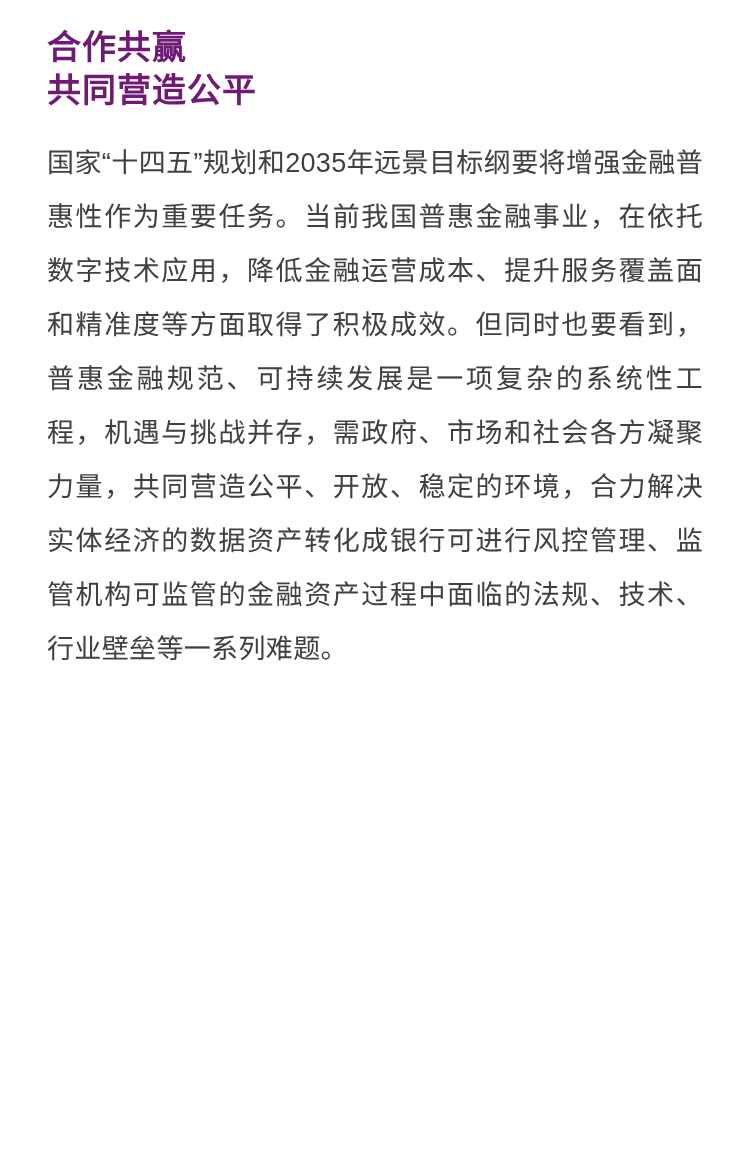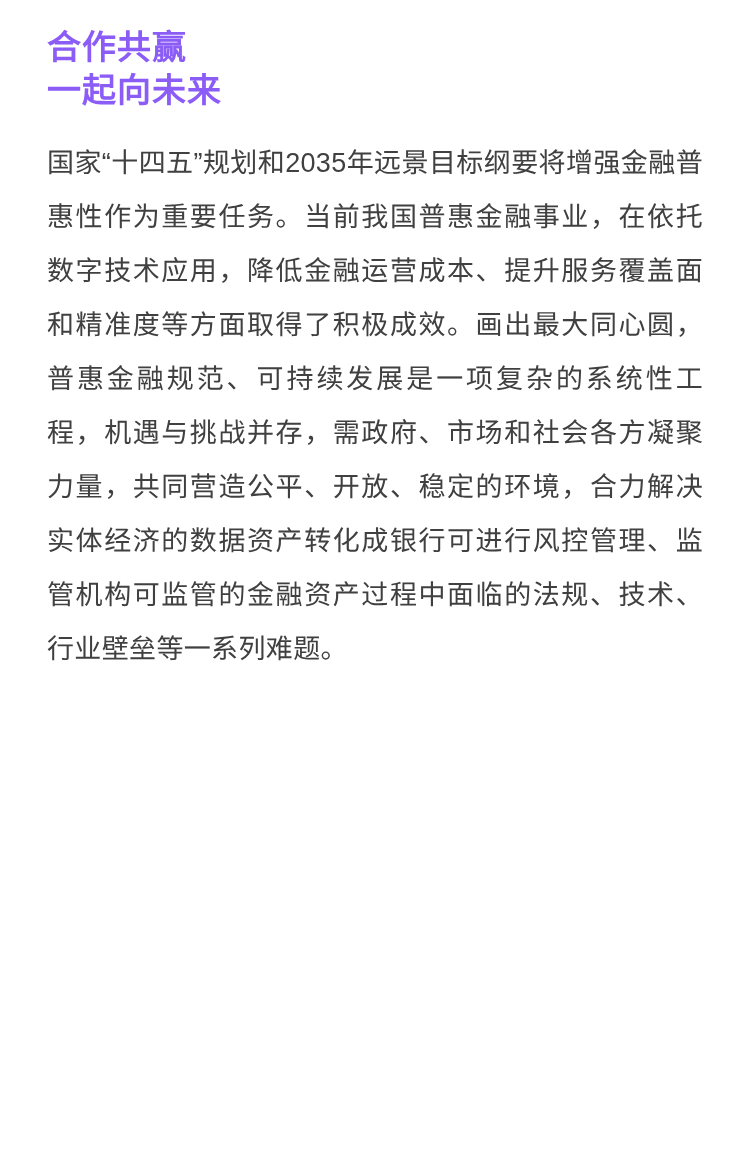--- a/index.html
+++ b/index.html
@@ -14,21 +14,21 @@
     font-family: "Liberation Sans", sans-serif;
     -webkit-font-smoothing: antialiased;
   }
   .article {
     box-sizing: border-box;
     width: 750px;
     padding: 26px 47px 70px 47px;
   }
   .heading {
     margin: 0;
-    color: #8b5cf6;
+    color: #701a75;
     font-size: 34px;
     line-height: 43px;
     font-weight: 700;
     letter-spacing: 1px;
   }
   .heading-line {
     display: block;
   }
   .para {
     margin: 0;
@@ -51,18 +51,18 @@
     font-style: italic;
     color: #1f1f1f;
   }
 </style>
 </head>
 <body>
 
 <div class="article">
   <h1 class="heading">
     <span class="heading-line">合作共赢</span>
-    <span class="heading-line">一起向未来</span>
+    <span class="heading-line">共同营造公平</span>
   </h1>
 
-  <p class="para para-first">国家“十四五”规划和2035年远景目标纲要将增强金融普惠性作为重要任务。当前我国普惠金融事业，在依托数字技术应用，降低金融运营成本、提升服务覆盖面和精准度等方面取得了积极成效。画出最大同心圆，普惠金融规范、可持续发展是一项复杂的系统性工程，机遇与挑战并存，需政府、市场和社会各方凝聚力量，共同营造公平、开放、稳定的环境，合力解决实体经济的数据资产转化成银行可进行风控管理、监管机构可监管的金融资产过程中面临的法规、技术、行业壁垒等一系列难题。</p>
+  <p class="para para-first">国家“十四五”规划和2035年远景目标纲要将增强金融普惠性作为重要任务。当前我国普惠金融事业，在依托数字技术应用，降低金融运营成本、提升服务覆盖面和精准度等方面取得了积极成效。但同时也要看到，普惠金融规范、可持续发展是一项复杂的系统性工程，机遇与挑战并存，需政府、市场和社会各方凝聚力量，共同营造公平、开放、稳定的环境，合力解决实体经济的数据资产转化成银行可进行风控管理、监管机构可监管的金融资产过程中面临的法规、技术、行业壁垒等一系列难题。</p>
 
 </div>
 
 </body></html>

